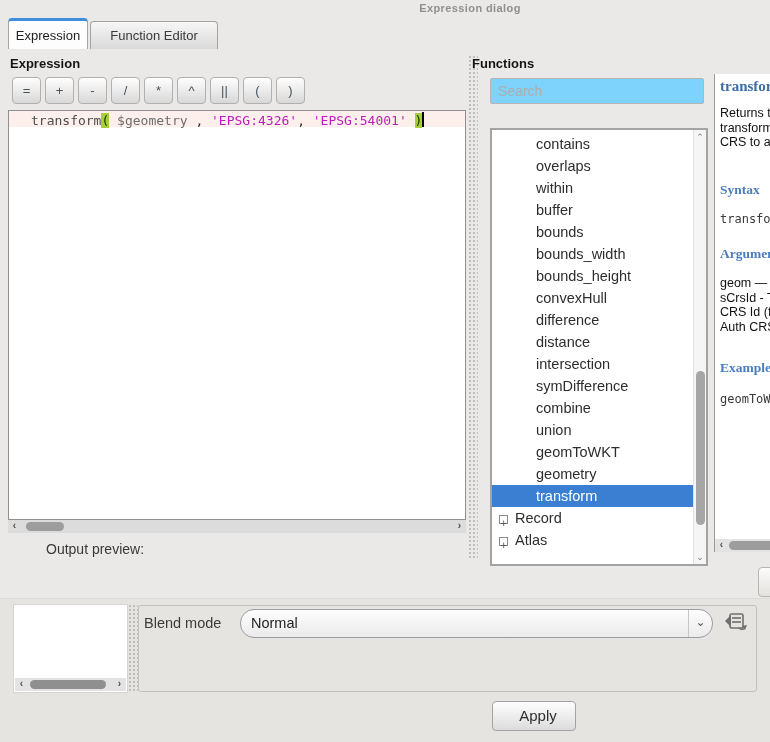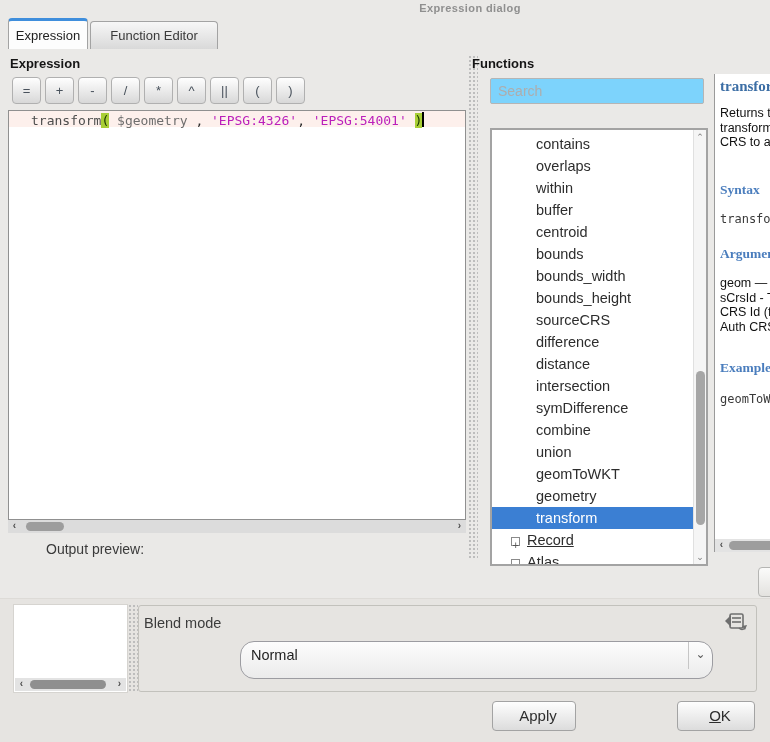--- a/index.html
+++ b/index.html
@@ -86,21 +86,21 @@
   .fn-list {
     position:absolute; left:490px; top:112px; width:218px; height:438px;
     background:#fff; border:2px solid #a3a3a3; overflow:hidden;margin-top:16px;
   }
   .fn-items { position:absolute; top:3px; left:0; right:13px; }
   .fn-item {
     height:22px; line-height:22px; padding-left:44px;
     font-size:14.5px; color:#2d2d2d; white-space:nowrap;
   }
   .fn-item.selected { background:#3b7fd3; color:#fff; }
-  .fn-group { height:22px; line-height:22px; padding-left:19px; font-size:14.5px; color:#2d2d2d;text-decoration:underline; }
+  .fn-group { height:22px; line-height:22px; padding-left:7px; font-size:14.5px; color:#2d2d2d; }
   .plusbox {
     display:inline-block; width:9px; height:9px; border:1px solid #8a8a8a;
     background:#fff; margin-right:7px; position:relative; vertical-align:-1px;
   }
   .plusbox::before { content:"+"; position:absolute; left:0.5px; top:-4px; font-size:11px; color:#555; }
   .vscrollbar {
     position:absolute; top:0; right:0; bottom:0; width:13px; background:#f5f5f5;
     border-left:1px solid #e0e0e0;
   }
   .vscrollbar .arr { position:absolute; left:0; width:12px; text-align:center; font-size:9px; color:#7a7a7a; }
@@ -133,24 +133,24 @@
   }
   .preview-panel {
     position:absolute; left:13px; top:5px; width:115px; height:89px;
     background:#fff; border:1px solid #d6d4d0;
   }
   .preview-panel .hscroll { left:1px; right:1px; bottom:1px; height:13px; background:#e3e3e3; }
   .groupframe { position:absolute; left:138px; top:6px; width:619px; height:87px;
                 border:1px solid #c2c1bc; border-radius:3px; }
   .blend-label { position:absolute; left:144px; top:16px; font-size:14.5px; color:#3c3c3c; }
   .dropdown {
-    position:absolute; left:240px; top:10px; width:473px; height:38px;
+    position:absolute; left:240px; top:10px; width:473px; height:29px;
     border:1px solid #9c9ca1; border-radius:14px;
     background:linear-gradient(#fdfdfd,#ebebeb);
-    font-size:14.5px; line-height:27px; color:#1f1f1f; padding-left:10px;margin-top:32px;
+    font-size:14.5px; line-height:27px; color:#1f1f1f; padding-left:10px;
   }
   .dd-chevron {
     position:absolute; right:0; top:0; width:24px; height:27px;
     border-left:1px solid #c6c6c6; text-align:center; line-height:25px;
     font-size:12px; color:#5a5a5a;
   }
   .dd-icon-btn { position:absolute; left:722px; top:11px; width:27px; height:26px;
                  background:none; border:none; }
 
   
@@ -212,25 +212,24 @@
 <input class="search-input" type="text" placeholder="Search" style="">
 
 <div class="fn-list">
   <div class="fn-items">
     <div>
 
     <div class="fn-item">contains</div>
         <div class="fn-item">overlaps</div>
         <div class="fn-item">within</div>
         <div class="fn-item">buffer</div>
-        <div class="fn-item">centroid</div>
         <div class="fn-item">bounds</div>
         <div class="fn-item">bounds_width</div>
         <div class="fn-item">bounds_height</div>
-        <div class="fn-item">sourceCRS</div>
+        <div class="fn-item">convexHull</div>
         <div class="fn-item">difference</div>
         <div class="fn-item">distance</div>
         <div class="fn-item">intersection</div>
         <div class="fn-item">symDifference</div>
         <div class="fn-item">combine</div>
         <div class="fn-item">union</div>
         <div class="fn-item">geomToWKT</div>
         <div class="fn-item">geometry</div>
         <div class="fn-item selected">transform</div>
       </div>
@@ -306,16 +305,13 @@
       <line x1="10" y1="8" x2="19" y2="8" stroke="#6f6f6f" stroke-width="1.6"></line>
       <line x1="10" y1="12" x2="19" y2="12" stroke="#6f6f6f" stroke-width="1.6"></line>
       <path d="M17 18 q3 3 6 0" fill="none" stroke="#6f6f6f" stroke-width="1.6"></path>
       <polygon points="23,20 25,15 20,16" fill="#6f6f6f"></polygon>
     </svg>
   </button>
 
   <button class="pushbtn" style="left:492px; top:102px; width:84px;">
     <span>Apply</span>
   </button>
-  <button class="pushbtn btn-ul" style="left:677px; top:102px; width:78px;">
-    <span>OK</span>
-  </button>
 </div>
 
 </body></html>

